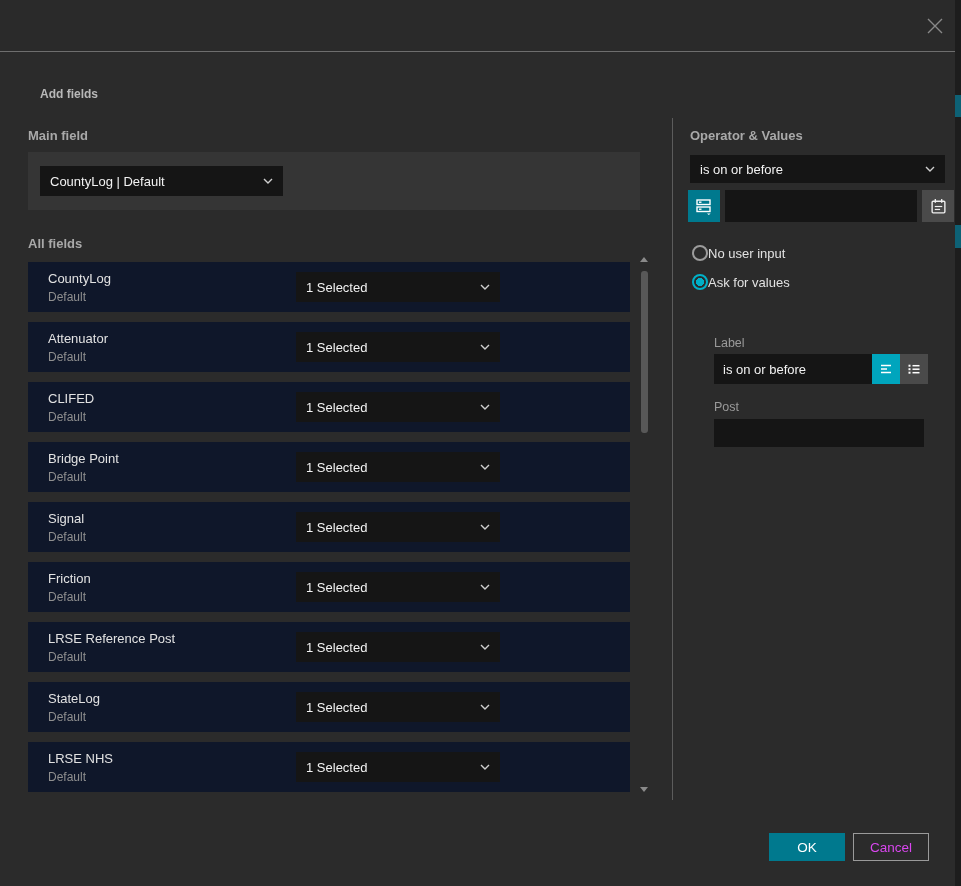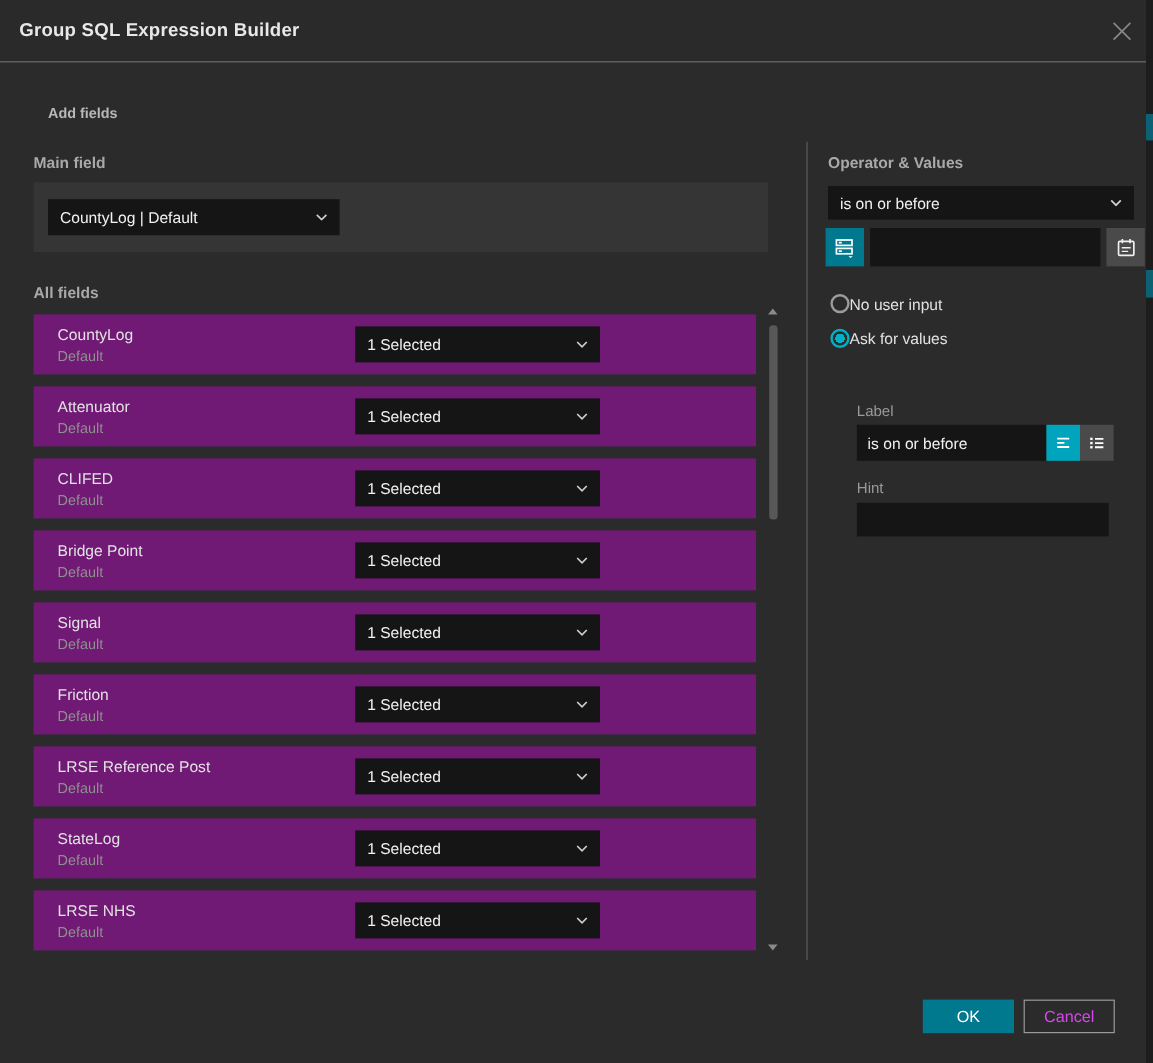--- a/index.html
+++ b/index.html
@@ -41,21 +41,21 @@
     background:#151515; color:#f2f2f2; font-size:13px;
     padding:0 10px; cursor:pointer;
   }
   .select .chev { margin-left:auto; flex:0 0 auto; display:block; }
   .sel-layer { position:absolute; left:12px;  top:14px; width:243px; height:30px; }
   .sel-field { position:absolute; left:268px; top:14px; width:207px; height:30px; }
 
   
   .list { position:absolute; left:28px; top:262px; width:602px; }
   .row {
-    position:relative; height:50px; margin-bottom:10px; background:#701a75;
+    position:relative; height:50px; margin-bottom:10px; background:#0f172a;
   }
   .row .name { position:absolute; left:20px; top:9px;  font-size:13px; color:#e2e2e2; }
   .row .sub  { position:absolute; left:20px; top:28px; font-size:12px; color:#8f8f8f; }
   .row .select { position:absolute; left:268px; top:10px; width:204px; height:30px; }
 
   
   .sb-up {
     position:absolute; left:640px; top:257px; width:0; height:0;
     border-left:4px solid transparent; border-right:4px solid transparent;
     border-bottom:5px solid #8a8a8a; cursor:pointer;
@@ -142,21 +142,20 @@
   .edge-strip { position:absolute; right:0; top:0; width:6px; height:886px; background:#1d1d1d; }
   .edge-teal-1 { position:absolute; right:0; top:95px;  width:6px; height:22px; background:#0d6175; }
   .edge-teal-2 { position:absolute; right:0; top:225px; width:6px; height:23px; background:#0d6175; }
 </style>
 </head>
 <body>
 
 <div class="dialog">
 
   <div class="titlebar">
-    <div class="title">Group SQL Expression Builder</div>
     <svg class="close-btn" viewBox="0 0 18 18">
       <path d="M2 2 L16 16 M16 2 L2 16" stroke="#a8a8a8" stroke-width="1.4" fill="none"></path>
     </svg>
   </div>
 
   <div class="h-add">Add fields</div>
   <div class="h-main">Main field</div>
   <div class="h-all">All fields</div>
   <div class="h-op">Operator &amp; Values</div>
 
@@ -330,21 +329,21 @@
         <rect x="2.5" y="3.7" width="2" height="2" fill="#fff"></rect>
         <rect x="2.5" y="7.2" width="2" height="2" fill="#fff"></rect>
         <rect x="2.5" y="10.7" width="2" height="2" fill="#fff"></rect>
         <line x1="6.5" y1="4.7" x2="13.5" y2="4.7" stroke="#fff" stroke-width="1.5"></line>
         <line x1="6.5" y1="8.2" x2="13.5" y2="8.2" stroke="#fff" stroke-width="1.5"></line>
         <line x1="6.5" y1="11.7" x2="13.5" y2="11.7" stroke="#fff" stroke-width="1.5"></line>
       </svg>
     </button>
   </div>
 
-  <div class="hint-label">Hint</div>
+  <div class="hint-label">Post</div>
   <input class="hint-input" type="text" value="" style="">
 
   <button class="btn-ok">OK</button>
   <button class="btn-cancel">Cancel</button>
 
   <div class="edge-strip"></div>
   <div class="edge-teal-1"></div>
   <div class="edge-teal-2"></div>
 
 </div>

